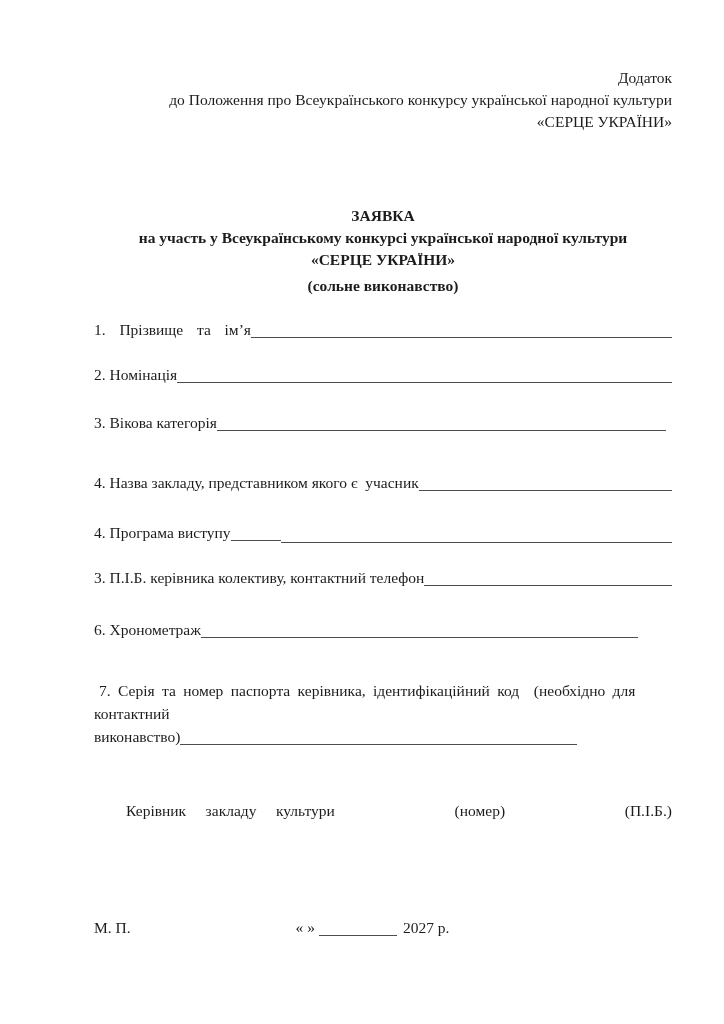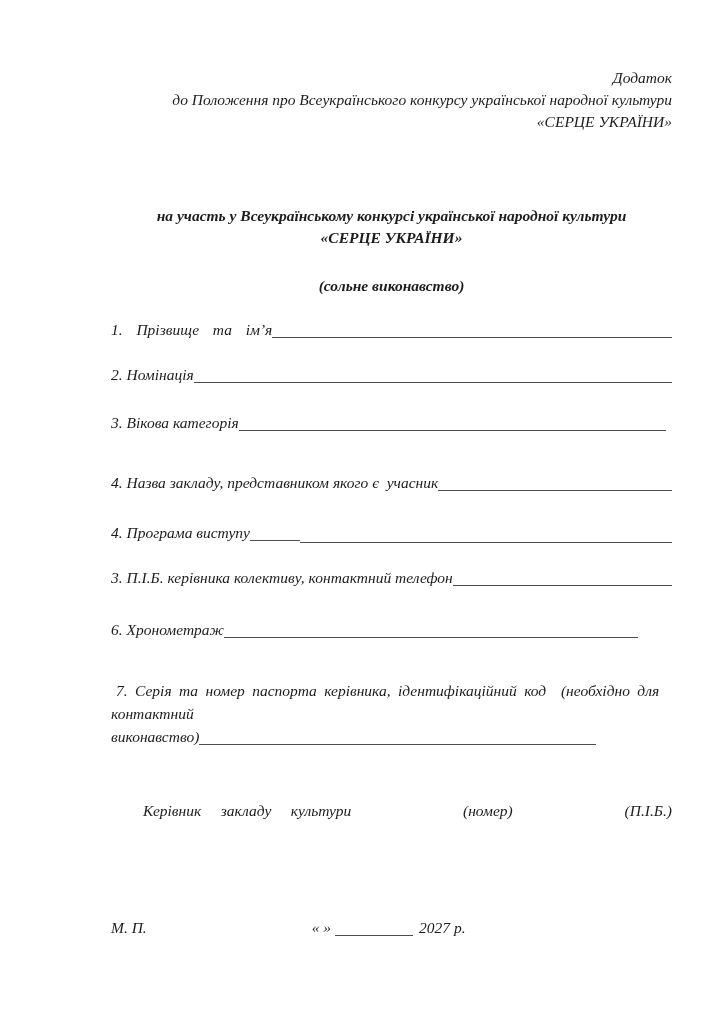--- a/index.html
+++ b/index.html
@@ -6,21 +6,21 @@
   .page {
     position: relative;
     width: 724px;
     height: 1024px;
     background: #ffffff;
     font-family: "Liberation Serif", "DejaVu Serif", serif;
     color: #1c1c1c;
     font-size: 15.5px;
     overflow: hidden;
   }
-  .block { position: absolute; left: 111px; right: 52px; font-style: italic; }
+  .block { position: absolute; left: 94px; right: 52px; }
 
   
   .doc-header { text-align: right; line-height: 22px; }
 
   
   .doc-title { text-align: center; font-weight: bold; line-height: 22px; }
   .doc-subtitle { text-align: center; font-weight: bold; line-height: 22px; }
 
   
   .field-row { display: flex; align-items: flex-start; line-height: 23px; }
@@ -60,20 +60,21 @@
 
 <div class="page">
 
   <div class="block doc-header" style="top:67px">
     <div>Додаток</div>
     <div>до Положення про Всеукраїнського конкурсу української народної культури</div>
     <div>«СЕРЦЕ УКРАЇНИ»</div>
   </div>
 
   <div class="block doc-title" style="top:205px">
+    <div>ЗАЯВКА</div>
     <div>на участь у Всеукраїнському конкурсі української народної культури</div>
     <div>«СЕРЦЕ УКРАЇНИ»</div>
   </div>
   <div class="block doc-subtitle" style="top:275px">(сольне виконавство)</div>
 
   <div class="block field-row" style="top:318px">
     <span class="field-label ws-wide">1.  Прізвище  та  ім’я</span>
     <span class="fill-line"></span>
   </div>
 

